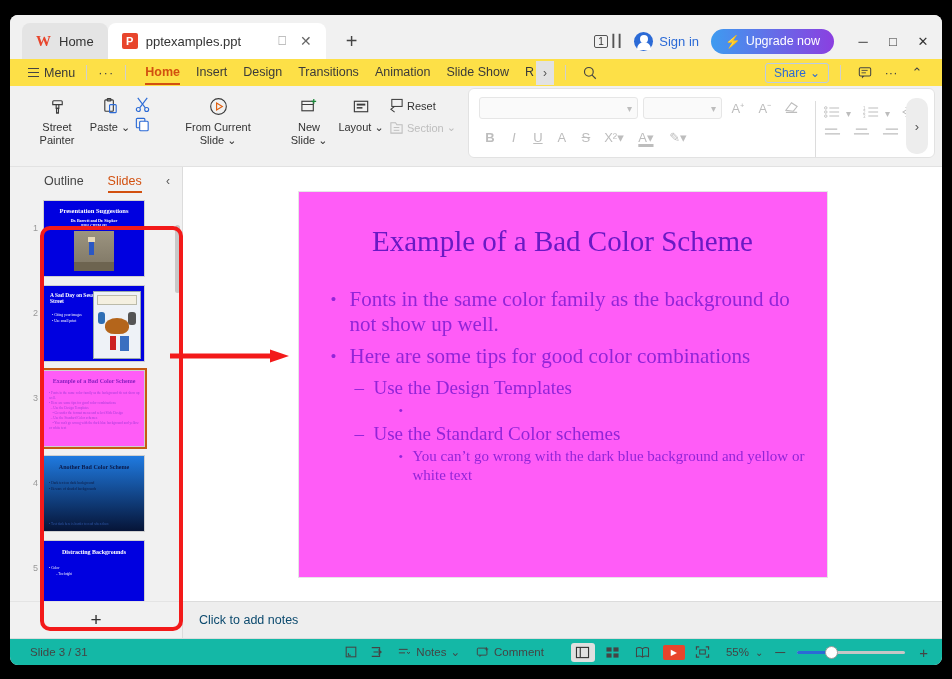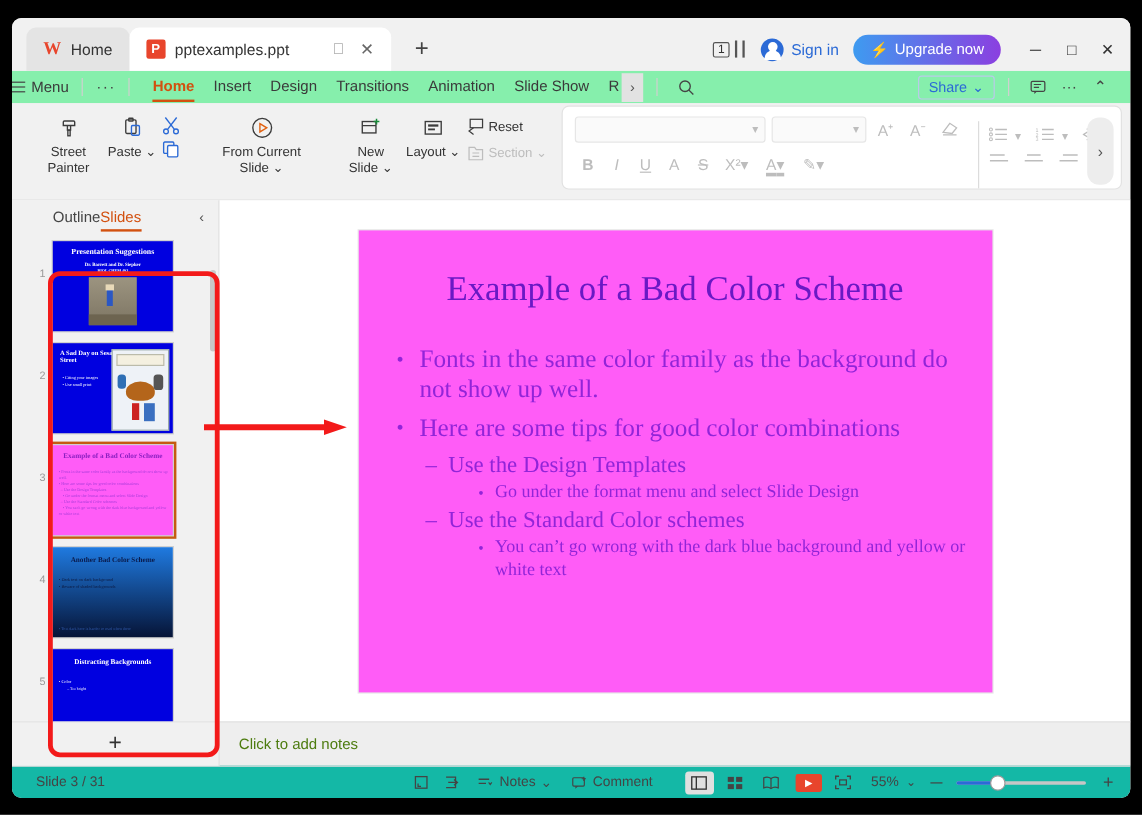--- a/index.html
+++ b/index.html
@@ -32,21 +32,21 @@
   .pgbars{color:#555;font-size:12px;letter-spacing:-1px;margin-right:12px;}
   .signin{display:flex;align-items:center;gap:6px;color:#2b6ad6;font-size:13px;margin-right:12px;}
   .avatar{width:19px;height:19px;border-radius:50%;background:#2b6ad6;position:relative;}
   .avatar:after{content:"";position:absolute;left:5.5px;top:3.5px;width:8px;height:8px;border-radius:50%;background:#fff;}
   .avatar:before{content:"";position:absolute;left:2.5px;bottom:1px;width:14px;height:8px;border-radius:7px 7px 0 0;background:#fff;}
   .upgrade{background:linear-gradient(90deg,#3e9bf0,#8b3fe0);color:#fff;font-size:12.5px;
     padding:5px 14px;border-radius:14px;display:flex;align-items:center;gap:5px;margin-right:14px;}
   .wbtn{width:30px;height:26px;display:flex;align-items:center;justify-content:center;color:#333;font-size:13px;}
 
   
-  .ribtabs{height:27px;display:flex;align-items:center;background:#86efac;font-size:12.5px;color:#3a3a3a;flex:0 0 auto;}
+  .ribtabs{height:27px;display:flex;align-items:center;background:#fde047;font-size:12.5px;color:#3a3a3a;flex:0 0 auto;padding-left:18px;}
   .menubtn{display:flex;align-items:center;gap:5px;}
   .hamb{display:inline-block;width:11px;}
   .hamb i{display:block;height:1.4px;background:#444;margin:2.4px 0;}
   .vline{width:1px;height:15px;background:#d0d0d0;margin:0 11px;}
   .dots{color:#444;letter-spacing:1px;font-size:13px;}
   .rtab{padding:0 8px;line-height:25px;position:relative;}
   .rtab.active{color:#d2500f;font-weight:bold;}
   .rtab.active:after{content:"";position:absolute;left:8px;right:8px;bottom:0;height:2px;background:#d2500f;}
   .rtab.clipped{color:#3a3a3a;}
   .nextarrow{width:18px;height:24px;background:#e2e2e2;display:flex;align-items:center;justify-content:center;color:#555;font-size:12px;margin-left:-6px;}
@@ -74,21 +74,21 @@
   .fmt2{display:flex;align-items:center;gap:2px;height:26px;margin-top:4px;}
   .parabtns{display:flex;flex-direction:column;gap:4px;justify-content:center;}
   .prow{display:flex;align-items:center;gap:6px;color:#bdbdbd;font-size:13px;}
   .expander{position:absolute;right:14px;top:12px;width:22px;height:56px;background:#ededed;border-radius:10px;
     display:flex;align-items:center;justify-content:center;color:#555;font-size:13px;}
 
   
   .main{flex:1;display:flex;min-height:0;background:#fff;border-top:1px solid #e2e2e2;}
   .leftpane{width:172px;background:#f1f1f1;display:flex;flex-direction:column;position:relative;flex:0 0 auto;
     border-right:1px solid #dcdcdc;}
-  .ptabs{height:28px;display:flex;align-items:center;gap:0;padding-left:34px;font-size:12.5px;color:#444;flex:0 0 auto;position:relative;}
+  .ptabs{height:28px;display:flex;align-items:center;gap:24px;padding-left:34px;font-size:12.5px;color:#444;flex:0 0 auto;position:relative;}
   .ptab.active{color:#d2500f;position:relative;}
   .ptab.active:after{content:"";position:absolute;left:0;right:0;bottom:-5px;height:2px;background:#d2500f;}
   .collapse{position:absolute;right:12px;color:#555;font-size:12px;}
   .thumbs{flex:1;overflow:hidden;position:relative;padding-top:6px;}
   .thumbrow{display:flex;align-items:flex-start;margin-bottom:10px;padding-left:6px;}
   .tnum{width:22px;text-align:right;padding-right:6px;font-size:9px;color:#999;padding-top:22px;}
   .thumb{width:100px;height:75px;background:#0000e0;position:relative;overflow:hidden;
     box-shadow:0 0 0 1px #cfcfcf;}
   .thumb.sel{outline:2px solid #c55a11;outline-offset:1px;}
   .plusrow{height:36px;display:flex;align-items:center;justify-content:center;color:#333;font-size:19px;flex:0 0 auto;
@@ -107,21 +107,21 @@
   .slide .body{position:absolute;left:32px;right:18px;top:95px;font-family:"Liberation Serif",serif;color:#9224d8;}
   .l1{font-size:21px;line-height:25px;margin-bottom:7px;display:flex;}
   .l1 .bu{width:19px;flex:0 0 auto;font-size:17px;}
   .l2{font-size:19px;line-height:23px;margin-bottom:2px;display:flex;padding-left:24px;}
   .l2 .bu{width:19px;flex:0 0 auto;}
   .l3{font-size:15px;line-height:19px;margin-bottom:2px;display:flex;padding-left:68px;}
   .l3 .bu{width:14px;flex:0 0 auto;font-size:13px;}
 
   
   .notes{height:36px;background:#eeeeee;border-top:1px solid #dcdcdc;display:flex;align-items:center;
-    padding-left:16px;font-size:12.5px;color:#4d7c0f;flex:0 0 auto;}
+    padding-left:16px;font-size:12.5px;color:#0c4a6e;flex:0 0 auto;}
   .notewrap{display:flex;flex-direction:column;flex:1;min-width:0;}
 
   
   .status{height:26px;background:#14b8a6;border-top:1px solid #dcdcdc;display:flex;align-items:center;
     font-size:11.5px;color:#444;flex:0 0 auto;padding:0 8px;}
   .status .sico{width:26px;display:flex;align-items:center;justify-content:center;font-size:13px;color:#444;}
   .status .lbl{display:flex;align-items:center;gap:4px;padding:0 8px;}
   .viewbtn{width:24px;height:19px;display:flex;align-items:center;justify-content:center;margin:0 3px;border-radius:3px;}
   .viewbtn.on{background:#e0e0e0;}
   .playbtn{width:22px;height:15px;background:#e8452c;border-radius:2px;display:flex;align-items:center;justify-content:center;color:#fff;font-size:8px;margin:0 5px;}
@@ -522,21 +522,20 @@
             <div class="l1">
               <span class="bu">•</span>
               <span>Here are some tips for good color combinations</span>
             </div>
             <div class="l2">
               <span class="bu">–</span>
               <span>Use the Design Templates</span>
             </div>
             <div class="l3">
               <span class="bu">•</span>
-              <span>Go under the format menu and select Slide Design</span>
             </div>
             <div class="l2">
               <span class="bu">–</span>
               <span>Use the Standard Color schemes</span>
             </div>
             <div class="l3">
               <span class="bu">•</span>
               <span>You can’t go wrong with the dark blue background and yellow or white text</span>
             </div>
           </div>

